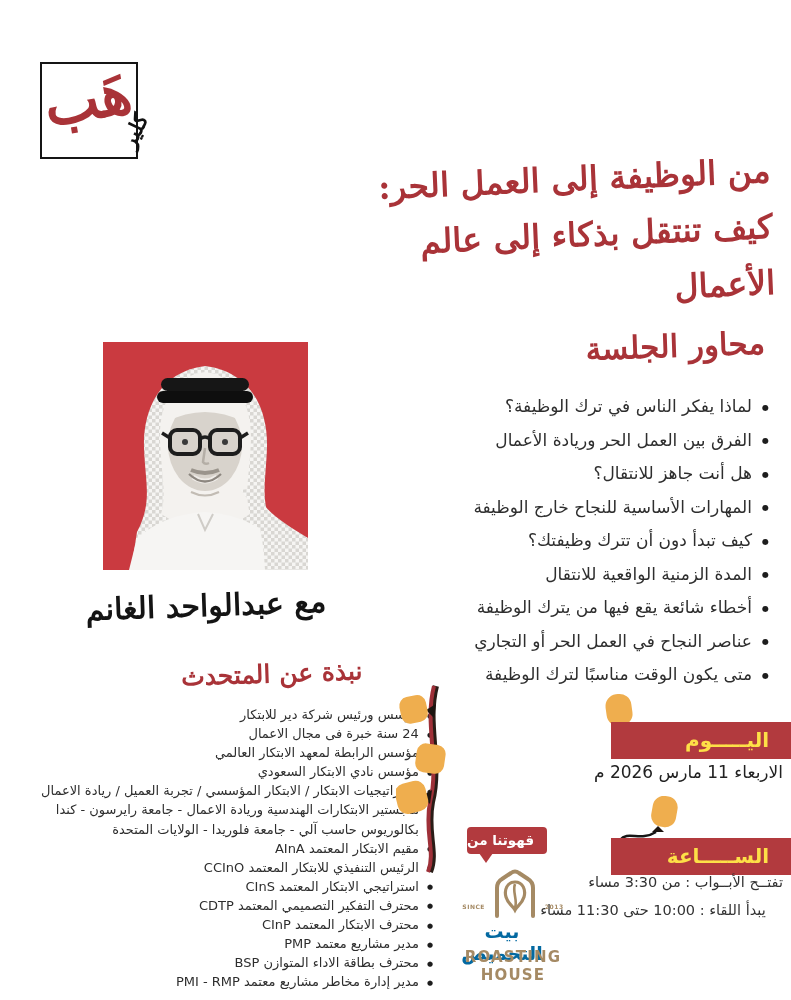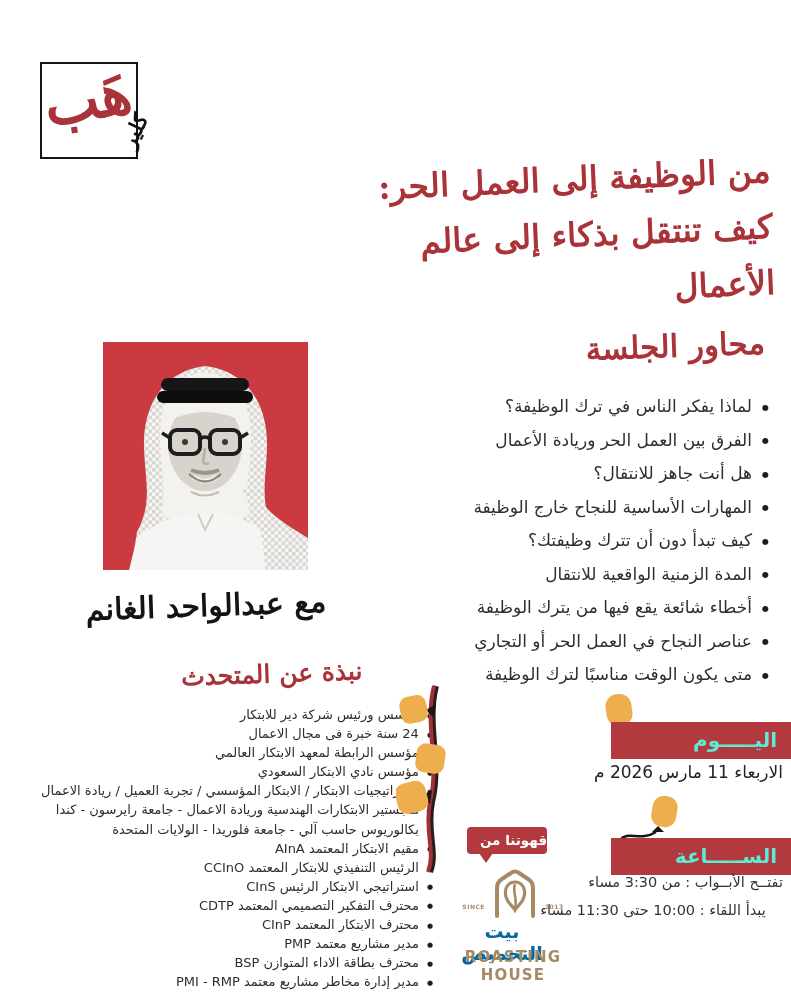--- a/index.html
+++ b/index.html
@@ -57,42 +57,42 @@
     list-style:none;direction:rtl;text-align:right;font-size:13px;color:#2e2e2e;
   }
   .bio-list li{margin-bottom:4.6px;line-height:13px;}
   .bio-list li::before{content:"●";font-size:7px;vertical-align:1.5px;margin-left:8px;color:#1d1d1d;}
   
   .branch-decoration{position:absolute;left:396px;top:684px;}
   .balloon-day{position:absolute;left:602px;top:692px;}
   .balloon-time{position:absolute;left:612px;top:796px;}
   
   .banner{
-    position:absolute;right:0;width:180px;height:37px;background:#b23a3e;color:#5eead4;
+    position:absolute;right:0;width:180px;height:37px;background:#b23a3e;color:#fde047;
     direction:rtl;text-align:right;font-size:20px;font-weight:bold;
-    line-height:37px;padding-right:14px;box-sizing:border-box;
+    line-height:37px;padding-right:22px;box-sizing:border-box;
   }
   .banner-day{top:722px;}
   .banner-time{top:838px;}
   .day-value{
     position:absolute;right:8px;top:762px;width:260px;direction:rtl;
     font-size:17px;color:#222222;
   }
   .time-value-1{
     position:absolute;right:8px;top:874px;width:260px;direction:rtl;text-align:right;
     font-size:14.5px;color:#333333;
   }
   .time-value-2{
     position:absolute;right:8px;top:902px;width:260px;direction:rtl;text-align:center;
     font-size:14.5px;color:#333333;
   }
   
   .coffee-bubble{
     position:absolute;left:467px;top:827px;width:80px;height:27px;background:#b23a3e;
-    color:#fff;border-radius:4px;text-align:right;line-height:27px;font-size:13.5px;
+    color:#fff;border-radius:4px;text-align:left;line-height:27px;font-size:13.5px;
     font-weight:bold;direction:rtl;
   }
   .coffee-bubble::after{
     content:"";position:absolute;left:12px;bottom:-9px;
     border-left:7px solid transparent;border-right:7px solid transparent;
     border-top:10px solid #b23a3e;
   }
   .coffee-logo-row{
     position:absolute;left:458px;top:868px;width:110px;display:flex;align-items:center;
     justify-content:center;gap:4px;color:#a58a64;
@@ -174,21 +174,21 @@
   <ul class="bio-list">
       <li><span>مؤسس ورئيس شركة دير للابتكار</span></li>
       <li><span>24 سنة خبرة فى مجال الاعمال</span></li>
       <li><span>مؤسس الرابطة لمعهد الابتكار العالمي</span></li>
       <li><span>مؤسس نادي الابتكار السعودي</span></li>
       <li><span>استراتيجيات الابتكار / الابتكار المؤسسي / تجربة العميل / ريادة الاعمال</span></li>
       <li><span>ماجستير الابتكارات الهندسية وريادة الاعمال - جامعة رايرسون - كندا</span></li>
       <li><span>بكالوريوس حاسب آلي - جامعة فلوريدا - الولايات المتحدة</span></li>
       <li><span>مقيم الابتكار المعتمد AInA</span></li>
       <li><span>الرئيس التنفيذي للابتكار المعتمد CCInO</span></li>
-      <li><span>استراتيجي الابتكار الرئيس CInS</span></li>
+      <li><span>استراتيجي الابتكار المعتمد CInS</span></li>
       <li><span>محترف التفكير التصميمي المعتمد CDTP</span></li>
       <li><span>محترف الابتكار المعتمد CInP</span></li>
       <li><span>مدير مشاريع معتمد PMP</span></li>
       <li><span>محترف بطاقة الاداء المتوازن BSP</span></li>
       <li><span>مدير إدارة مخاطر مشاريع معتمد PMI - RMP</span></li>
     </ul>
 
   <svg class="branch-decoration" width="52" height="190" viewBox="0 0 52 190">
     <path d="M40 2 C30 40 46 78 36 118 C30 148 42 168 34 188" stroke="#2a1d17" stroke-width="6" fill="none"></path>
     <path d="M38 2 C28 40 44 78 34 118 C28 148 40 168 32 188" stroke="#9e3038" stroke-width="4" fill="none"></path>

